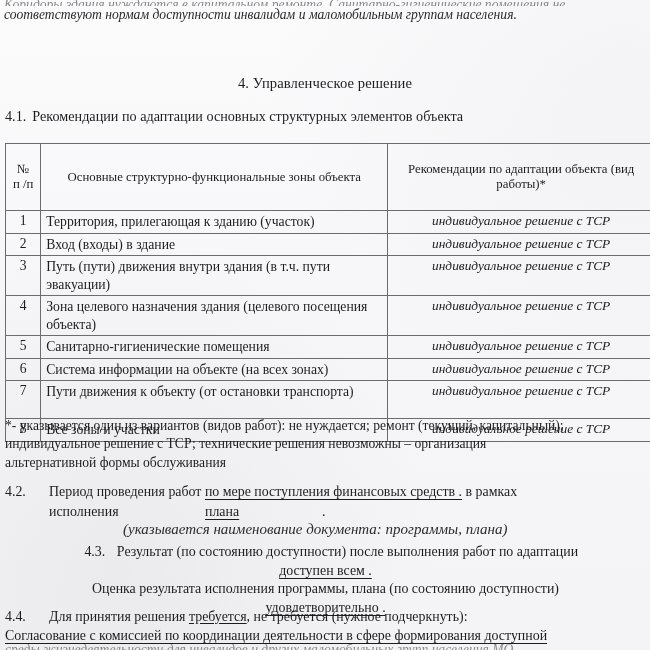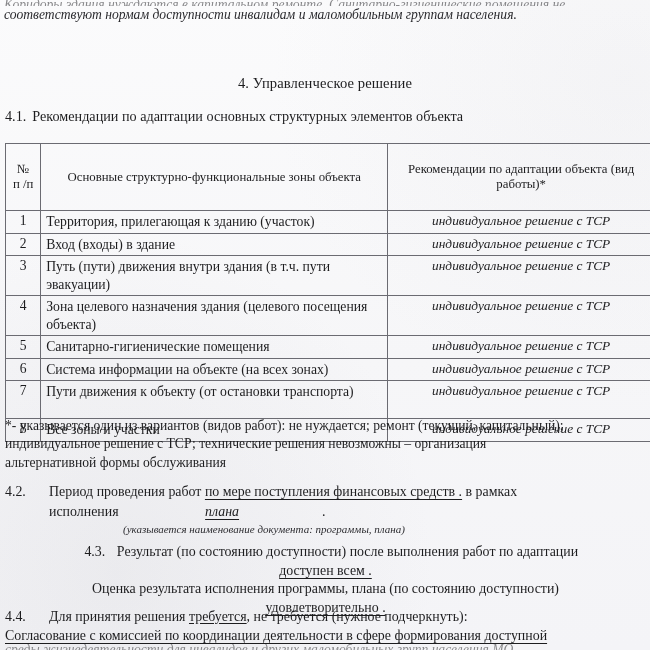--- a/index.html
+++ b/index.html
@@ -144,28 +144,27 @@
   }
   .clause .indent {
     display: inline-block;
     width: 44px;
   }
   .fill {
     text-decoration: underline;
     text-underline-offset: 2.5px;
   }
   .fill-long {
-    font-style: italic;
     text-decoration: underline;
     text-underline-offset: 2.5px;
     display: inline-block;
   }
   .hint {
     font-style: italic;
-    font-size: 11px;
+    font-size: 15px;
     color: #2c2c30;
   }
   .u-plain {
     text-decoration: underline;
     text-underline-offset: 2px;
   }
   .ital { }
 
   #c42 { top: 483px; }
   #c42 .l2 { margin-top: 1px; }

